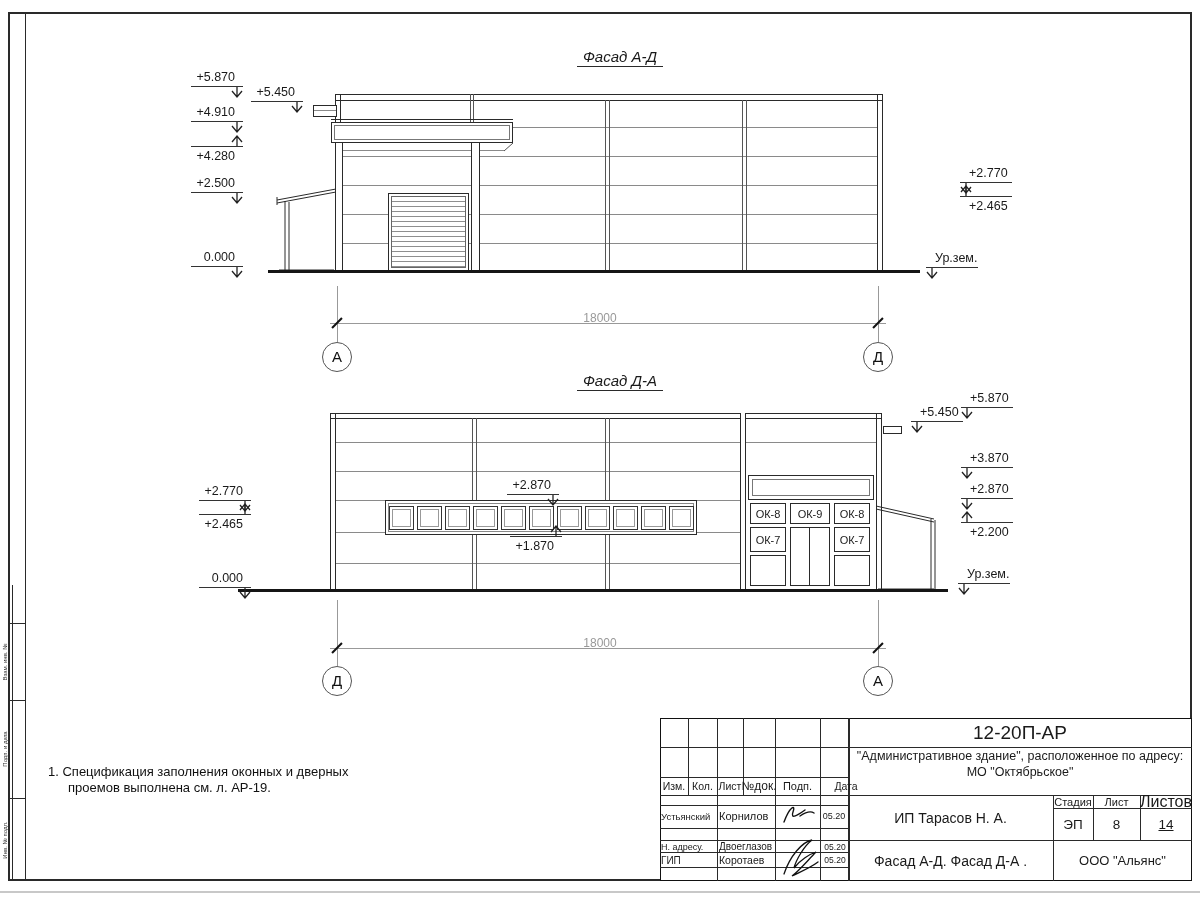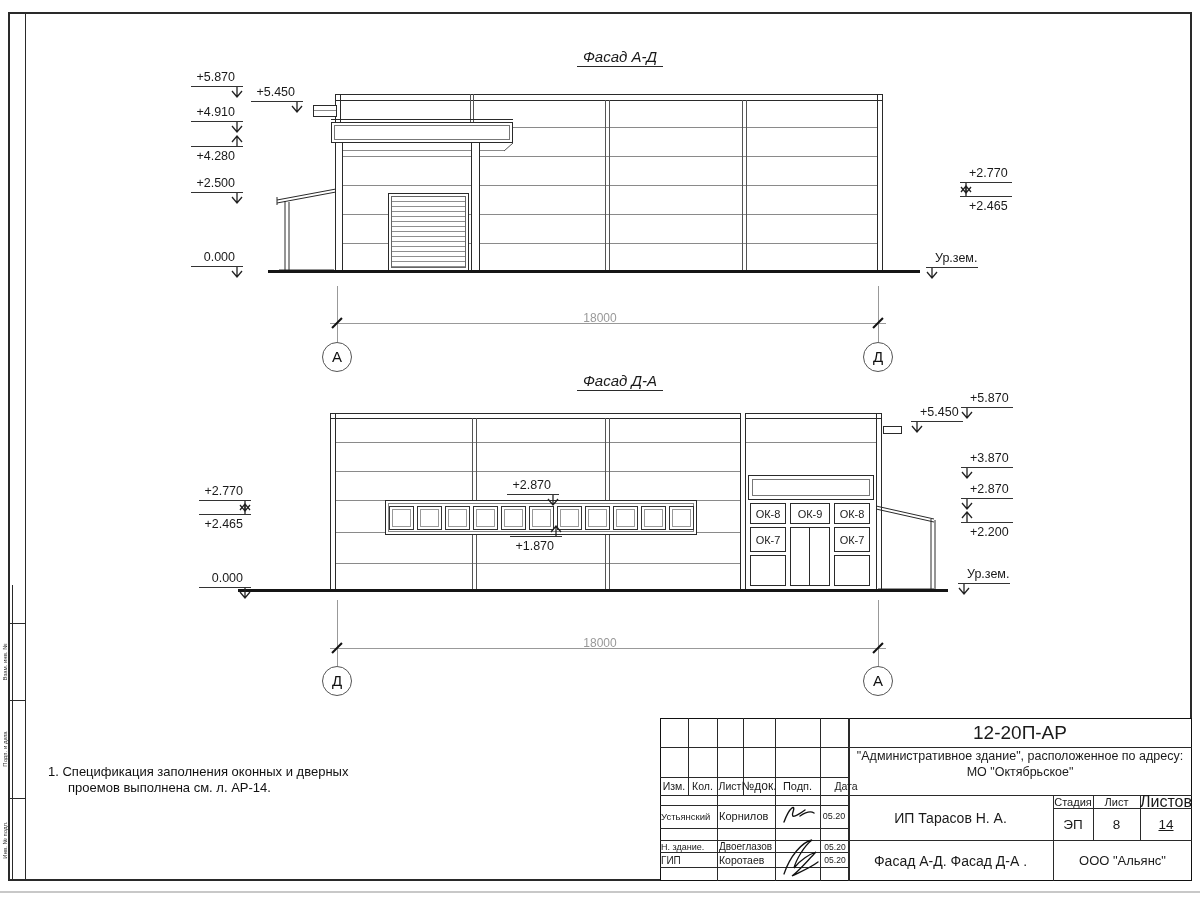--- a/index.html
+++ b/index.html
@@ -321,21 +321,21 @@
       <div class="marker-label" style="top: 525px; left: 970px; width: 72px; text-align: left;">+2.200</div>
       <div class="hl" style="left: 958px; top: 583px; width: 52px; background: rgb(51, 51, 51);"></div>
       <svg width="16" height="12" viewBox="0 0 16 12" style="position: absolute; left: 956px; top: 584px;">
         <path d="M8 0 V10 M3 4 L8 10 L13 4" stroke="#222" stroke-width="1.3" fill="none"></path>
       </svg>
       <div class="marker-label" style="top: 567px; left: 967px; width: 72px; text-align: left;">Ур.зем.</div>
     </div>
 
   <div class="note" style="left:48px;top:764px;width:330px;">
     <div>1. Спецификация заполнения оконных и дверных</div>
-    <div style="padding-left:20px;">проемов выполнена см. л. АР-14.</div>
+    <div style="padding-left:20px;">проемов выполнена см. л. АР-19.</div>
   </div>
 
   <div>
     <div class="abs" style="left:660px;top:718px;width:532px;height:163px;border:1.5px solid #111;box-sizing:border-box;background:#fff;"></div>
 
     <div class="vl" style="left:688px;top:718px;height:77px;"></div>
     <div class="vl" style="left:717px;top:718px;height:163px;"></div>
     <div class="vl" style="left:743px;top:718px;height:77px;"></div>
     <div class="vl" style="left:775px;top:718px;height:163px;"></div>
     <div class="vl" style="left:820px;top:718px;height:163px;"></div>
@@ -361,21 +361,21 @@
     <div class="tb-text" style="left:688px;top:778px;width:29px;height:16px;font-size:10.5px;">Кол.</div>
     <div class="tb-text" style="left:717px;top:778px;width:26px;height:16px;font-size:10.5px;">Лист</div>
     <div class="tb-text" style="left:743px;top:778px;width:32px;height:16px;font-size:12px;">№док.</div>
     <div class="tb-text" style="left:775px;top:778px;width:45px;height:16px;font-size:11px;">Подп.</div>
     <div class="tb-text" style="left:820px;top:778px;width:28px;height:16px;font-size:10.5px;padding-left:24px;">Дата</div>
 
     <div class="tb-text" style="left:661px;top:806px;width:55px;height:20px;font-size:9.5px;justify-content:flex-start;">Устьянский</div>
     <div class="tb-text" style="left:719px;top:806px;width:55px;height:20px;font-size:11px;justify-content:flex-start;">Корнилов</div>
     <div class="tb-text" style="left:820px;top:806px;width:28px;height:20px;font-size:9px;">05.20</div>
 
-    <div class="tb-text" style="left:661px;top:841px;width:55px;height:11px;font-size:9px;justify-content:flex-start;">Н. здание.</div>
+    <div class="tb-text" style="left:661px;top:841px;width:55px;height:11px;font-size:9px;justify-content:flex-start;">Н. адресу.</div>
     <div class="tb-text" style="left:719px;top:841px;width:58px;height:11px;font-size:10px;justify-content:flex-start;">Двоеглазов</div>
     <div class="tb-text" style="left:822px;top:841px;width:26px;height:11px;font-size:8.5px;">05.20</div>
 
     <div class="tb-text" style="left:661px;top:853px;width:55px;height:14px;font-size:10px;justify-content:flex-start;">ГИП</div>
     <div class="tb-text" style="left:719px;top:853px;width:55px;height:14px;font-size:10.5px;justify-content:flex-start;">Коротаев</div>
     <div class="tb-text" style="left:822px;top:853px;width:26px;height:14px;font-size:8.5px;">05.20</div>
 
     <svg class="abs" style="left:780px;top:802px;" width="38" height="25">
       <path d="M4 20 C10 4, 16 2, 13 10 C10 18, 18 13, 25 8 M20 14 C26 10, 31 9, 34 11" stroke="#111" stroke-width="1.4" fill="none" stroke-linecap="round"></path>
     </svg>

